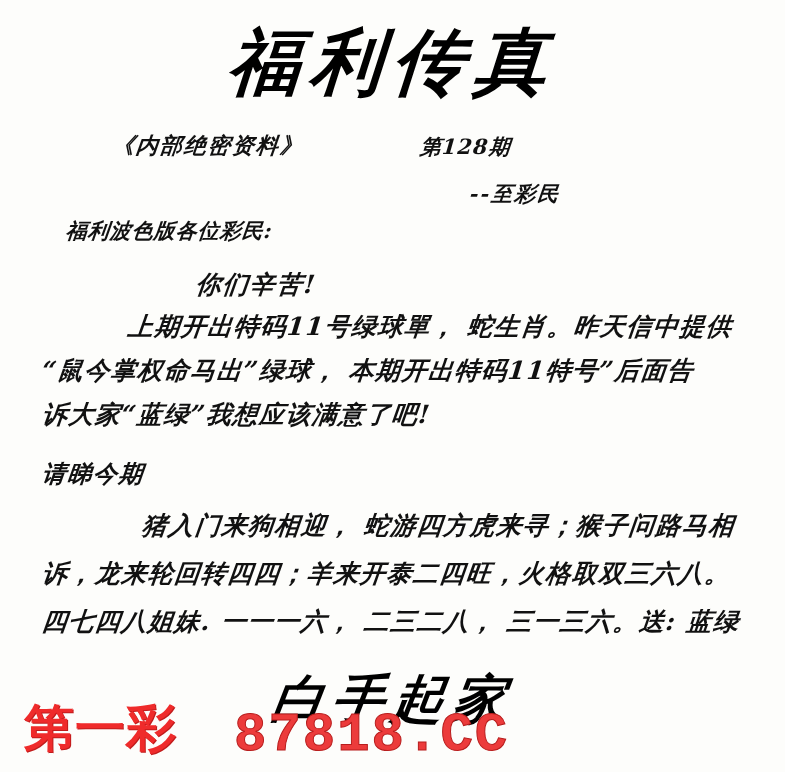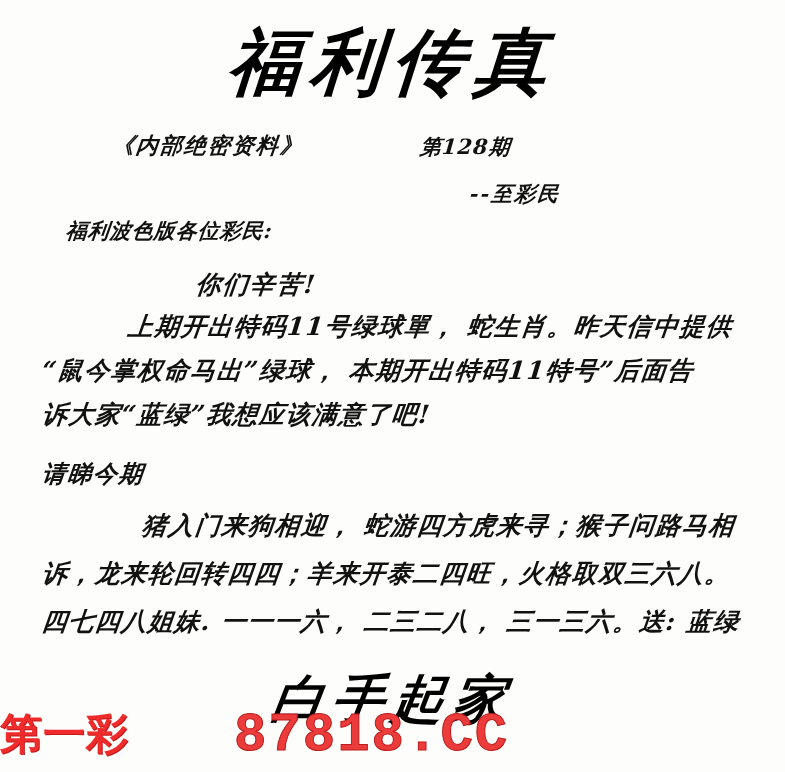--- a/index.html
+++ b/index.html
@@ -176,23 +176,23 @@
   
   .brand-bar {
     position: absolute;
     left: 0;
     bottom: 4px;
     width: 785px;
     height: 62px;
   }
   .brand-name {
     position: absolute;
-    left: 0;
+    left: 24px;
     bottom: 6px;
-    font-size: 42px;
+    font-size: 50px;
     font-weight: bold;
     color: #ef2b2b;
     letter-spacing: 1px;
     font-family: "DejaVu Sans", sans-serif;
     text-shadow: 1px 1px 0 #c01c1c;
   }
   .brand-url {
     position: absolute;
     left: 234px;
     bottom: 2px;

